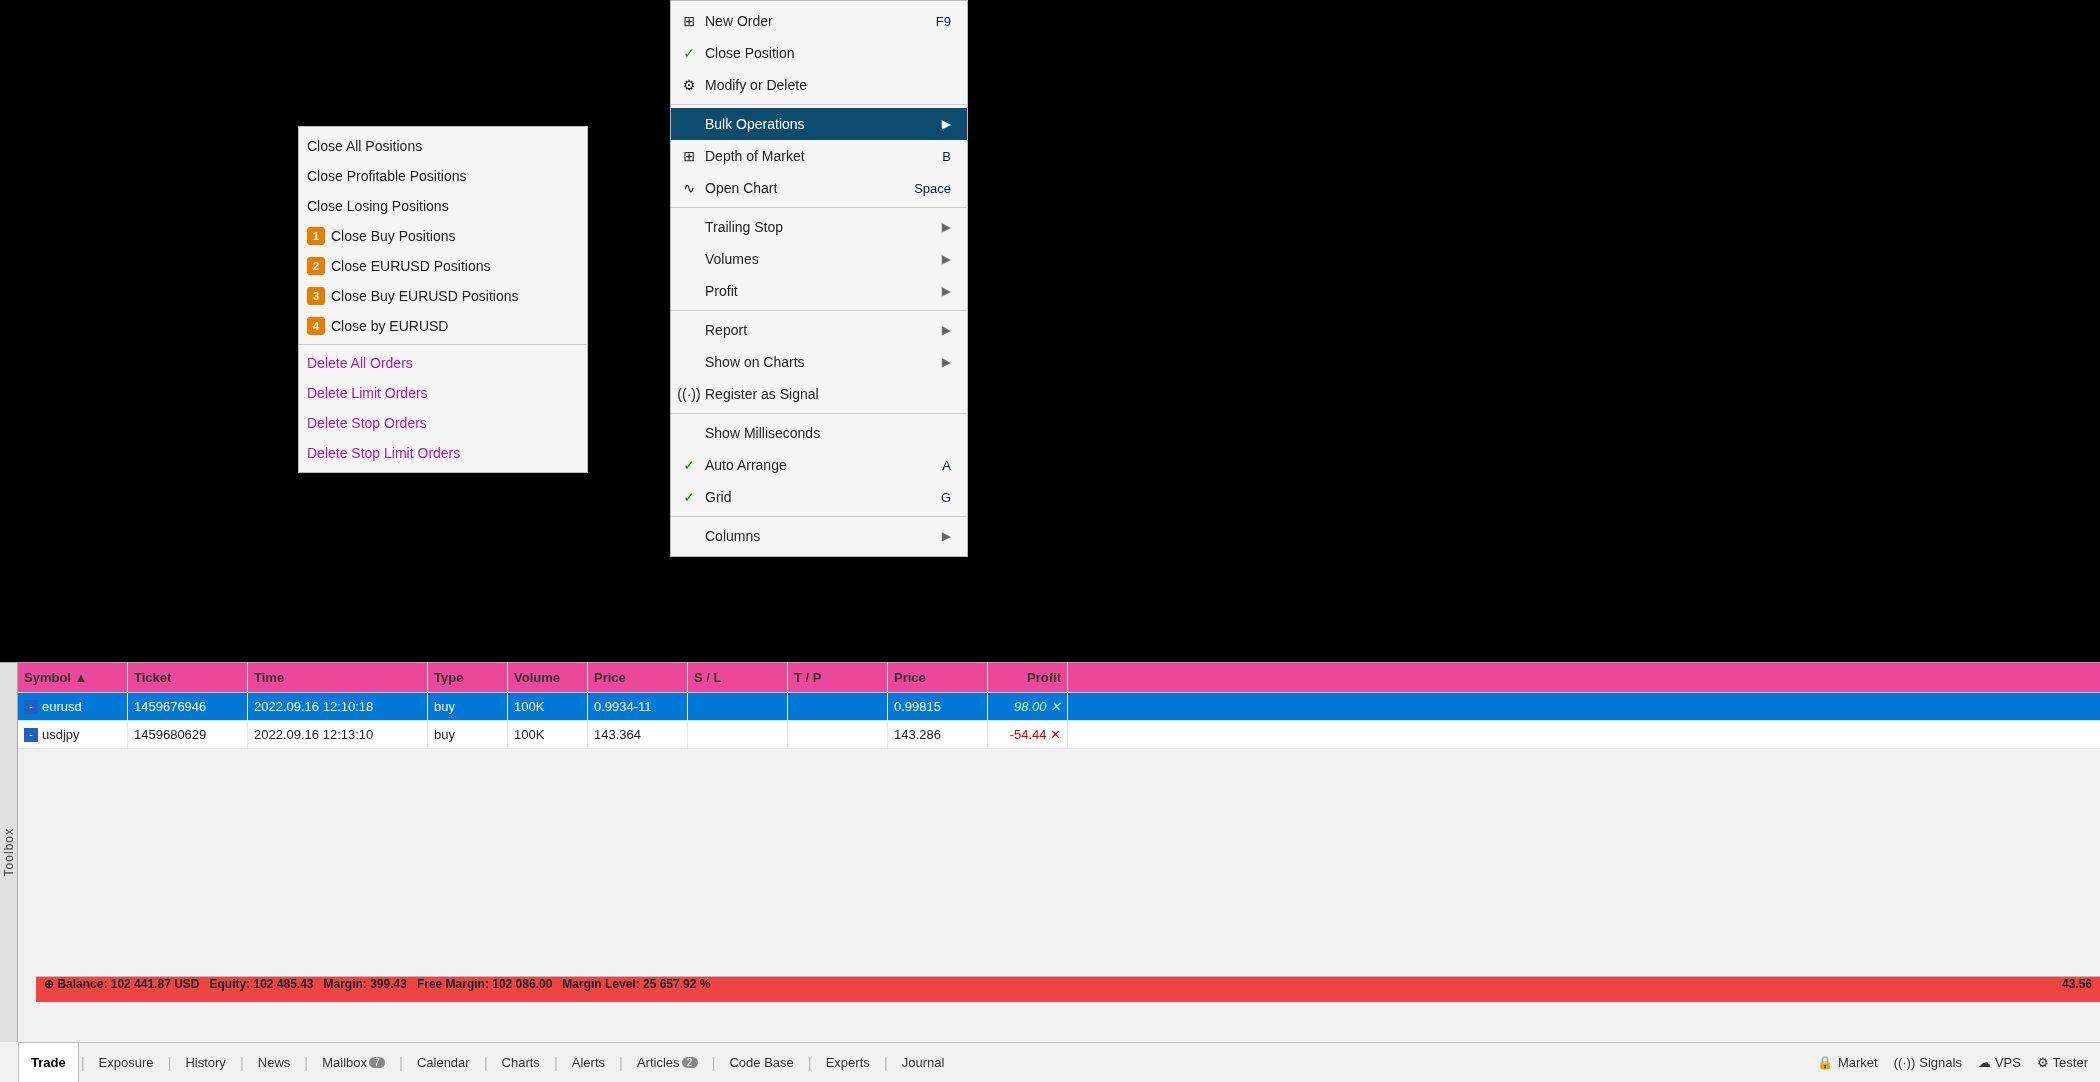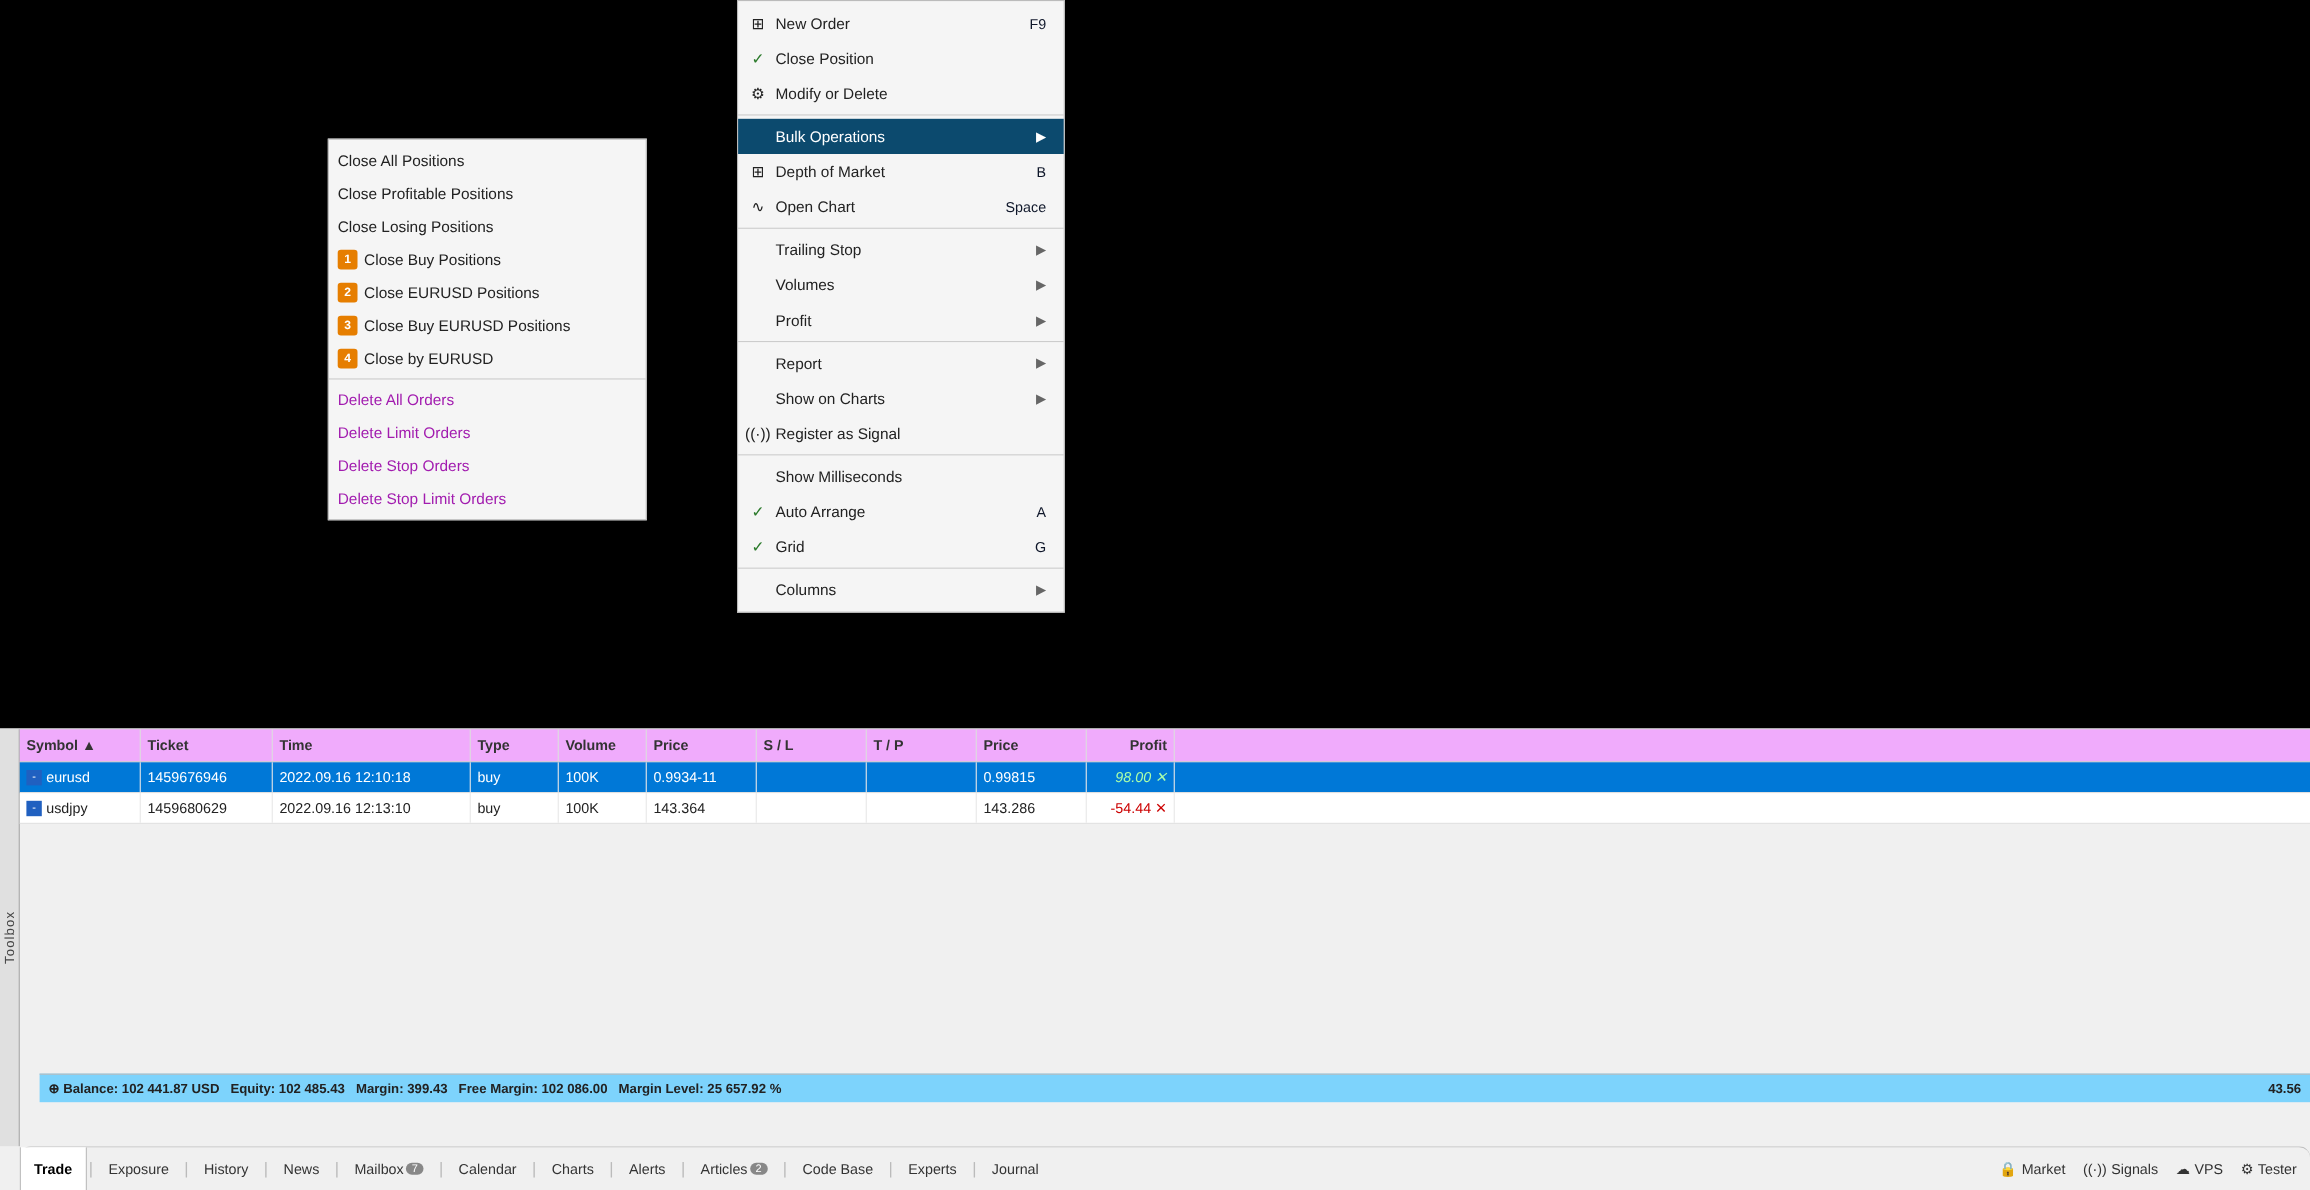--- a/index.html
+++ b/index.html
@@ -50,21 +50,21 @@
       position: absolute;
       left: 18px;
       right: 0;
       top: 0;
       bottom: 40px;
     }
 
     
     .table-header {
       display: flex;
-      background: #f0abfc;
+      background: #ec4899;
       border-bottom: 1px solid #ccc;
       height: 30px;
       align-items: center;
       font-size: 13px;
       color: #333;
       font-weight: 600;
     }
     .table-header .col {
       padding: 0 6px;
       border-right: 1px solid #ddd;
@@ -121,24 +121,24 @@
       margin-right: 4px;
       flex-shrink: 0;
     }
 
     
     .status-bar {
       position: absolute;
       left: 18px;
       right: 0;
       height: 26px;
-      background: #7dd3fc;
+      background: #ef4444;
       border-top: 1px solid #bbb;
       display: flex;
-      align-items: center;
+      align-items: flex-start;
       padding: 0 8px;
       font-size: 12px;
       color: #222;
       font-weight: 600;
       bottom: 40px;
     }
     .status-bar .profit-total {
       margin-left: auto;
       color: #222;
     }
@@ -147,21 +147,20 @@
     .tab-bar {
       position: absolute;
       left: 18px;
       right: 0;
       bottom: 0;
       height: 40px;
       background: #f0f0f0;
       border-top: 1px solid #bbb;
       display: flex;
       align-items: center;
-      border-radius: 10px;
     }
     .tab-item {
       padding: 0 12px;
       height: 100%;
       display: flex;
       align-items: center;
       font-size: 13px;
       color: #333;
       cursor: pointer;
       position: relative;

